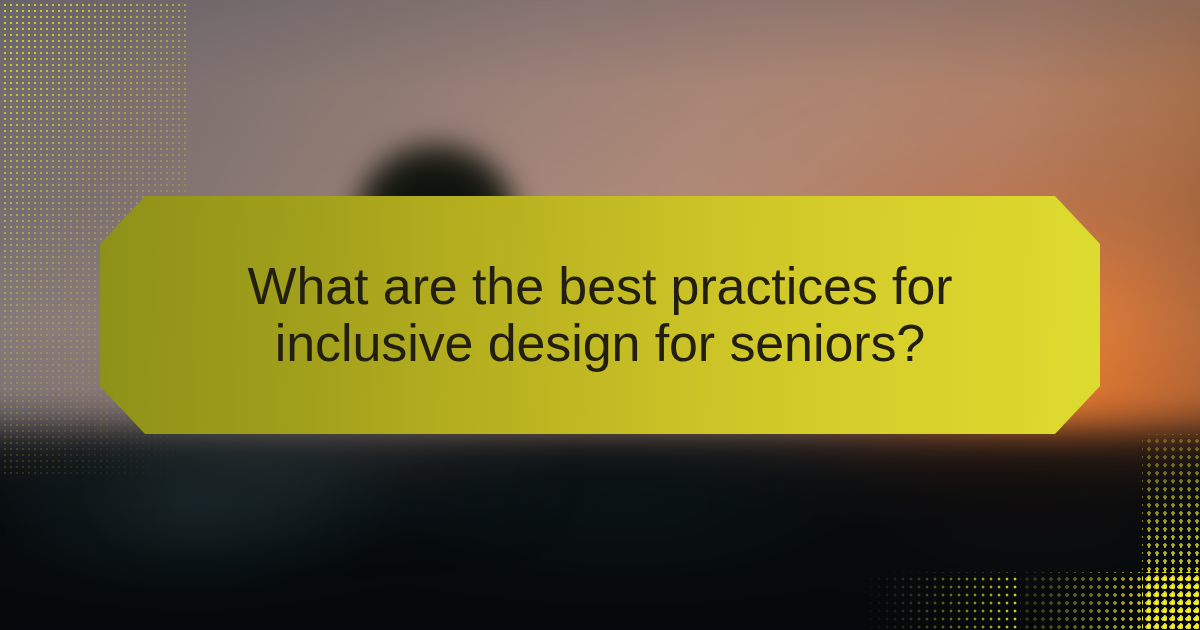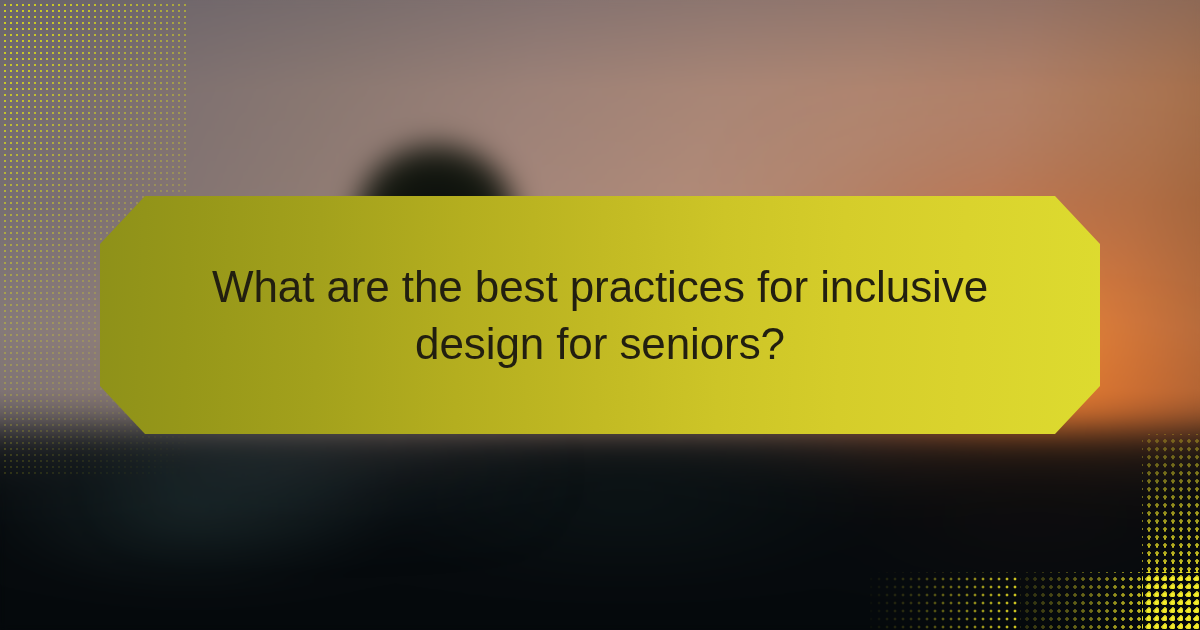--- a/index.html
+++ b/index.html
@@ -285,21 +285,21 @@
     display: flex;
     align-items: center;
     justify-content: center;
     box-sizing: border-box;
     padding: 0 70px;
   }
 
   .banner-title {
     margin: 0;
     text-align: center;
-    font-size: 44px;
+    font-size: 52px;
     line-height: 57px;
     font-weight: 400;
     letter-spacing: -0.1px;
     color: #221f10;
     max-width: 800px;
     font-family: "Liberation Sans", sans-serif;
   }
 </style>
 </head>
 <body>

